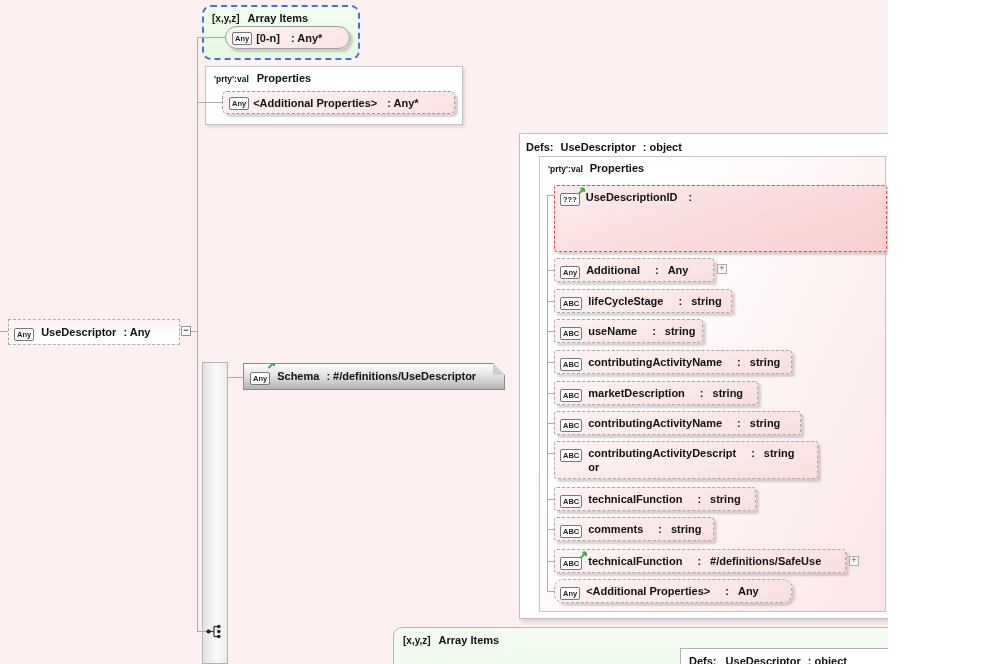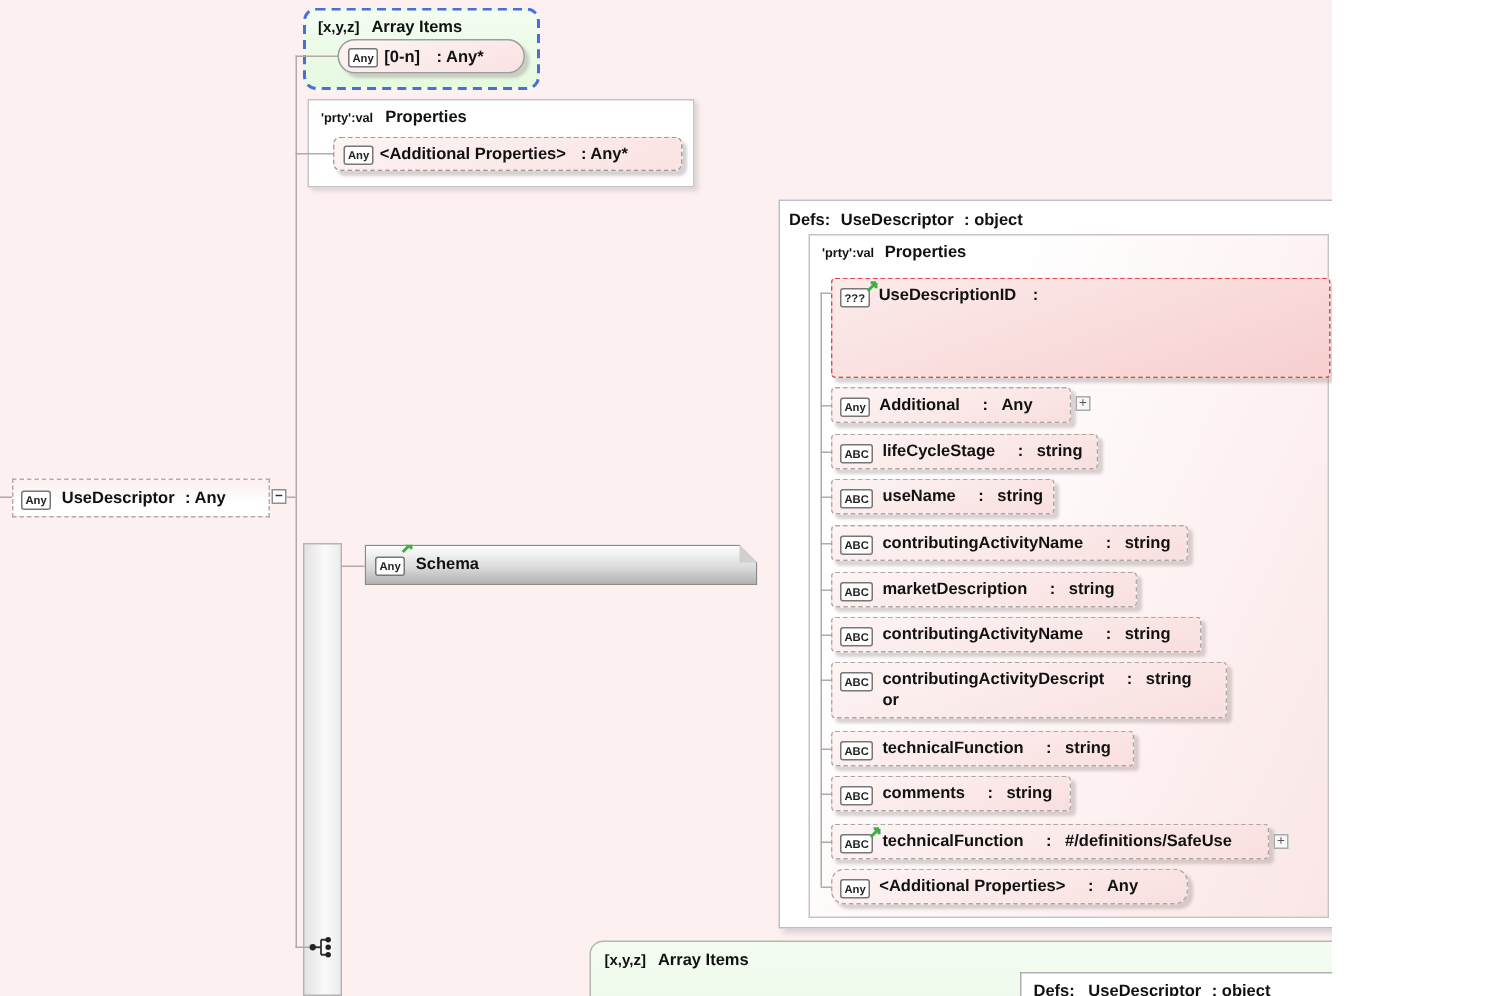--- a/index.html
+++ b/index.html
@@ -178,20 +178,21 @@
   </svg>
 
   <div class="box schema-node" style="left:243px;top:363px;width:262px;height:27px;">
     <span class="badge-wrap">
       <span class="badge">Any</span>
       <svg class="ref-arrow" viewBox="0 0 9 9">
         <path d="M1.5 8 L7 2.5 M7 2.5 H3.4 M7 2.5 V6.1" stroke="#3fae49" stroke-width="2" fill="none"></path>
       </svg>
     </span>
     <span>Schema</span>
+    <span>: #/definitions/UseDescriptor</span>
   </div>
   <div class="dogear" style="left:493px;top:363px;right:auto;"></div>
 
   <div class="box defs-box" style="left:519px;top:133px;width:374px;height:486px;">
     <div class="defs-header">
       <span>Defs:</span>
       <span>UseDescriptor</span>
       <span>: object</span>
     </div>
 

